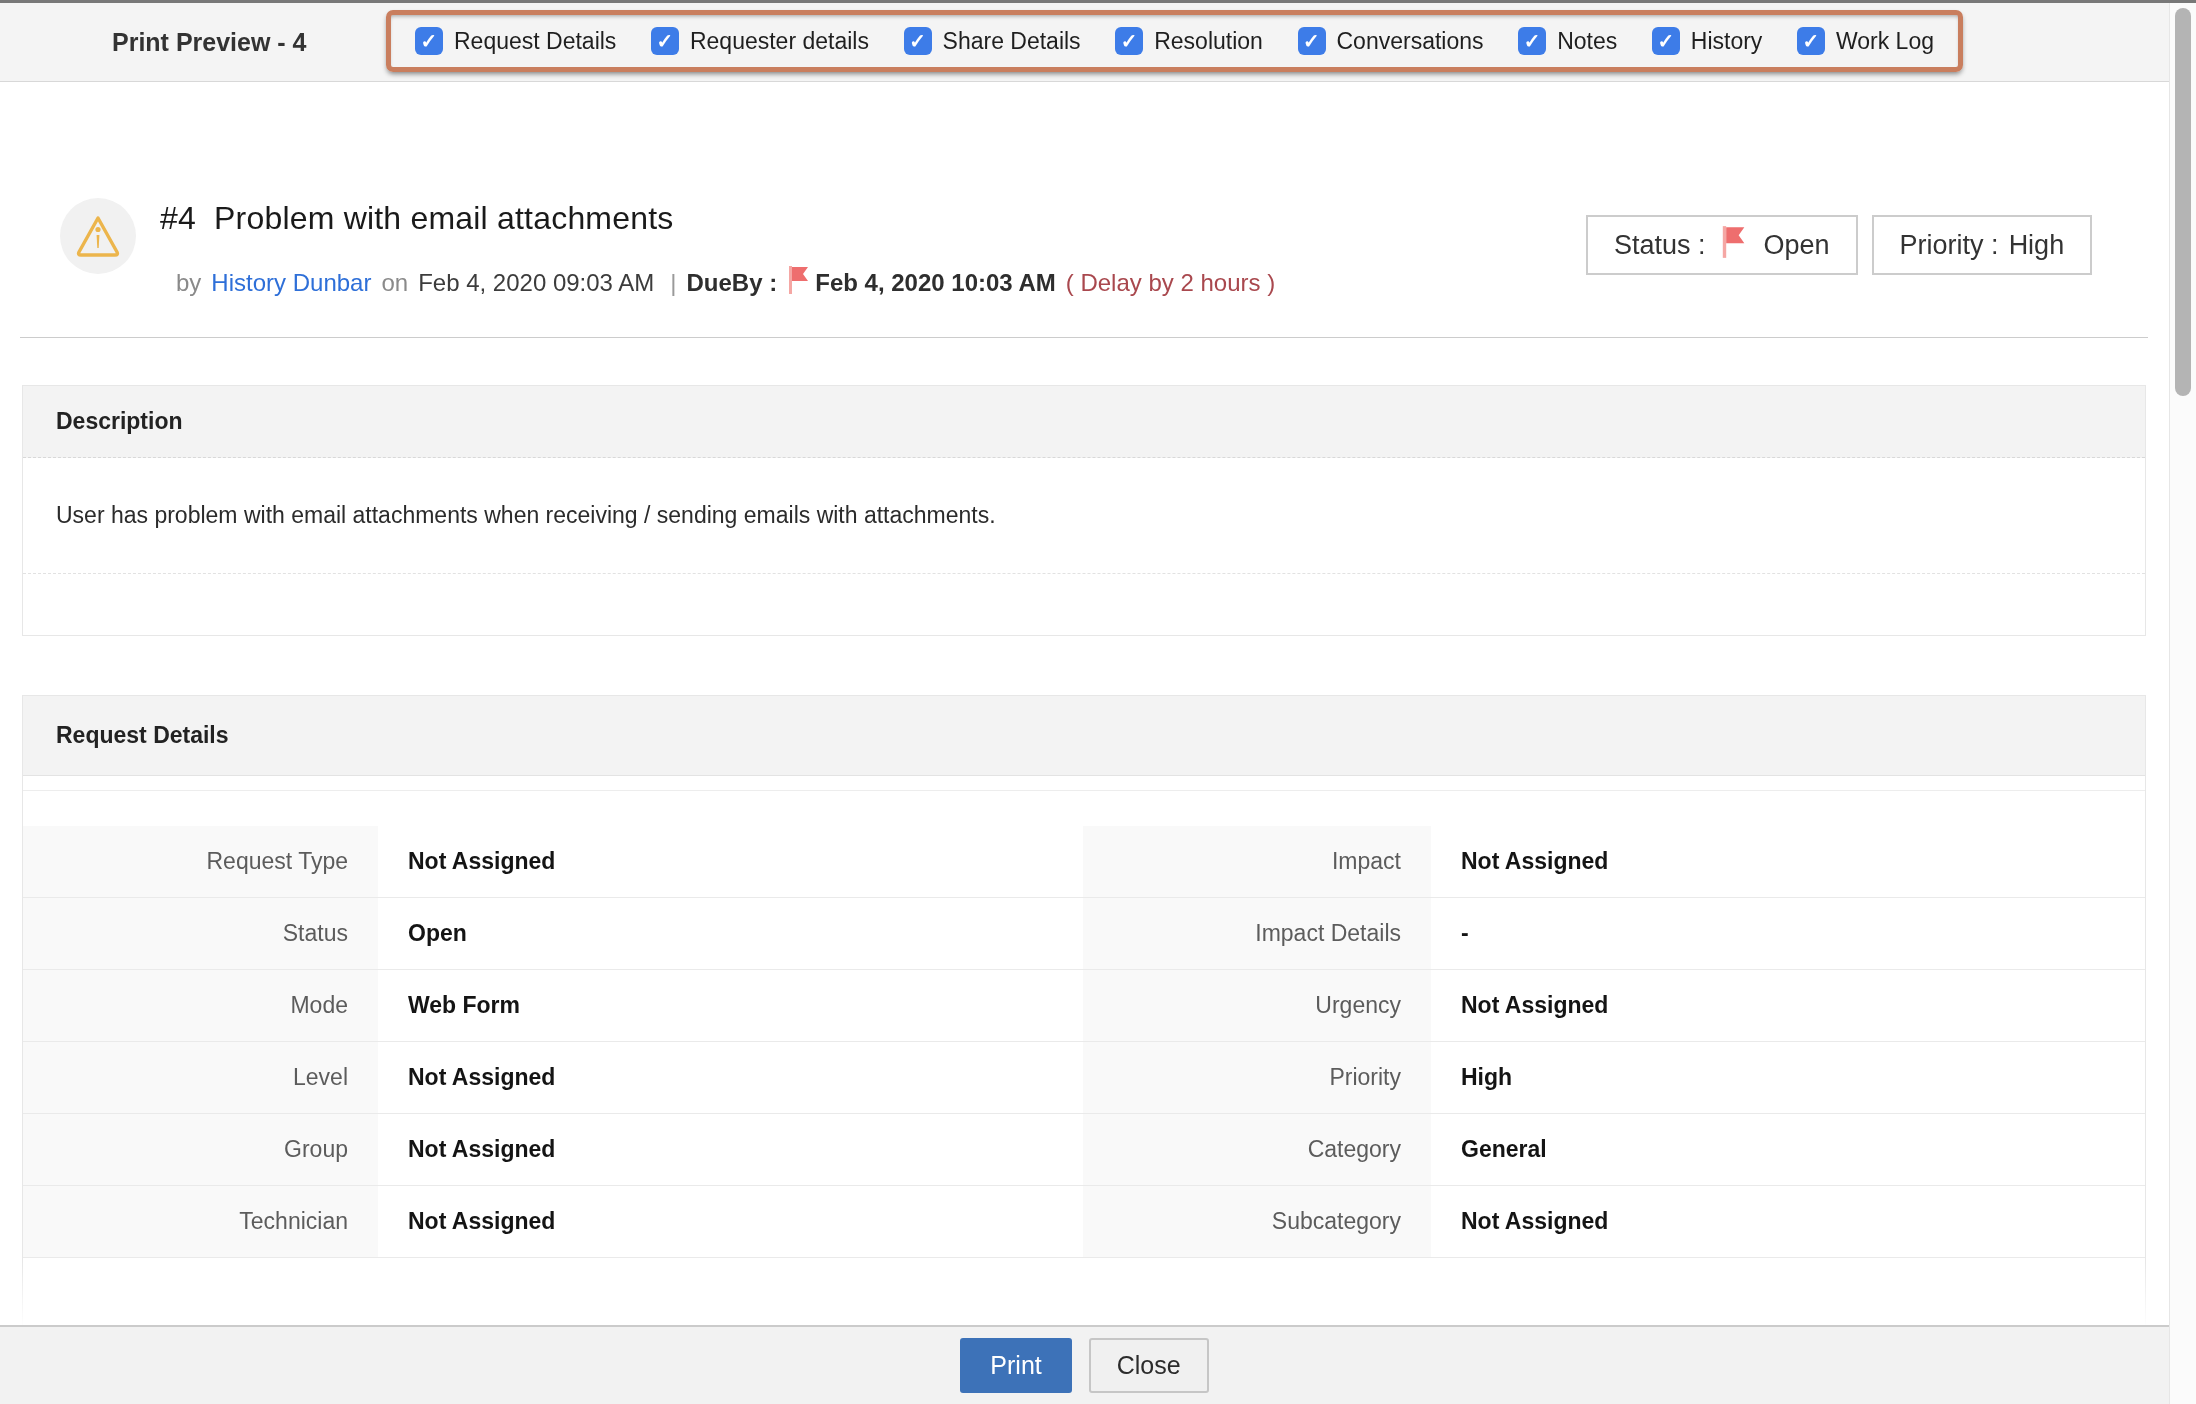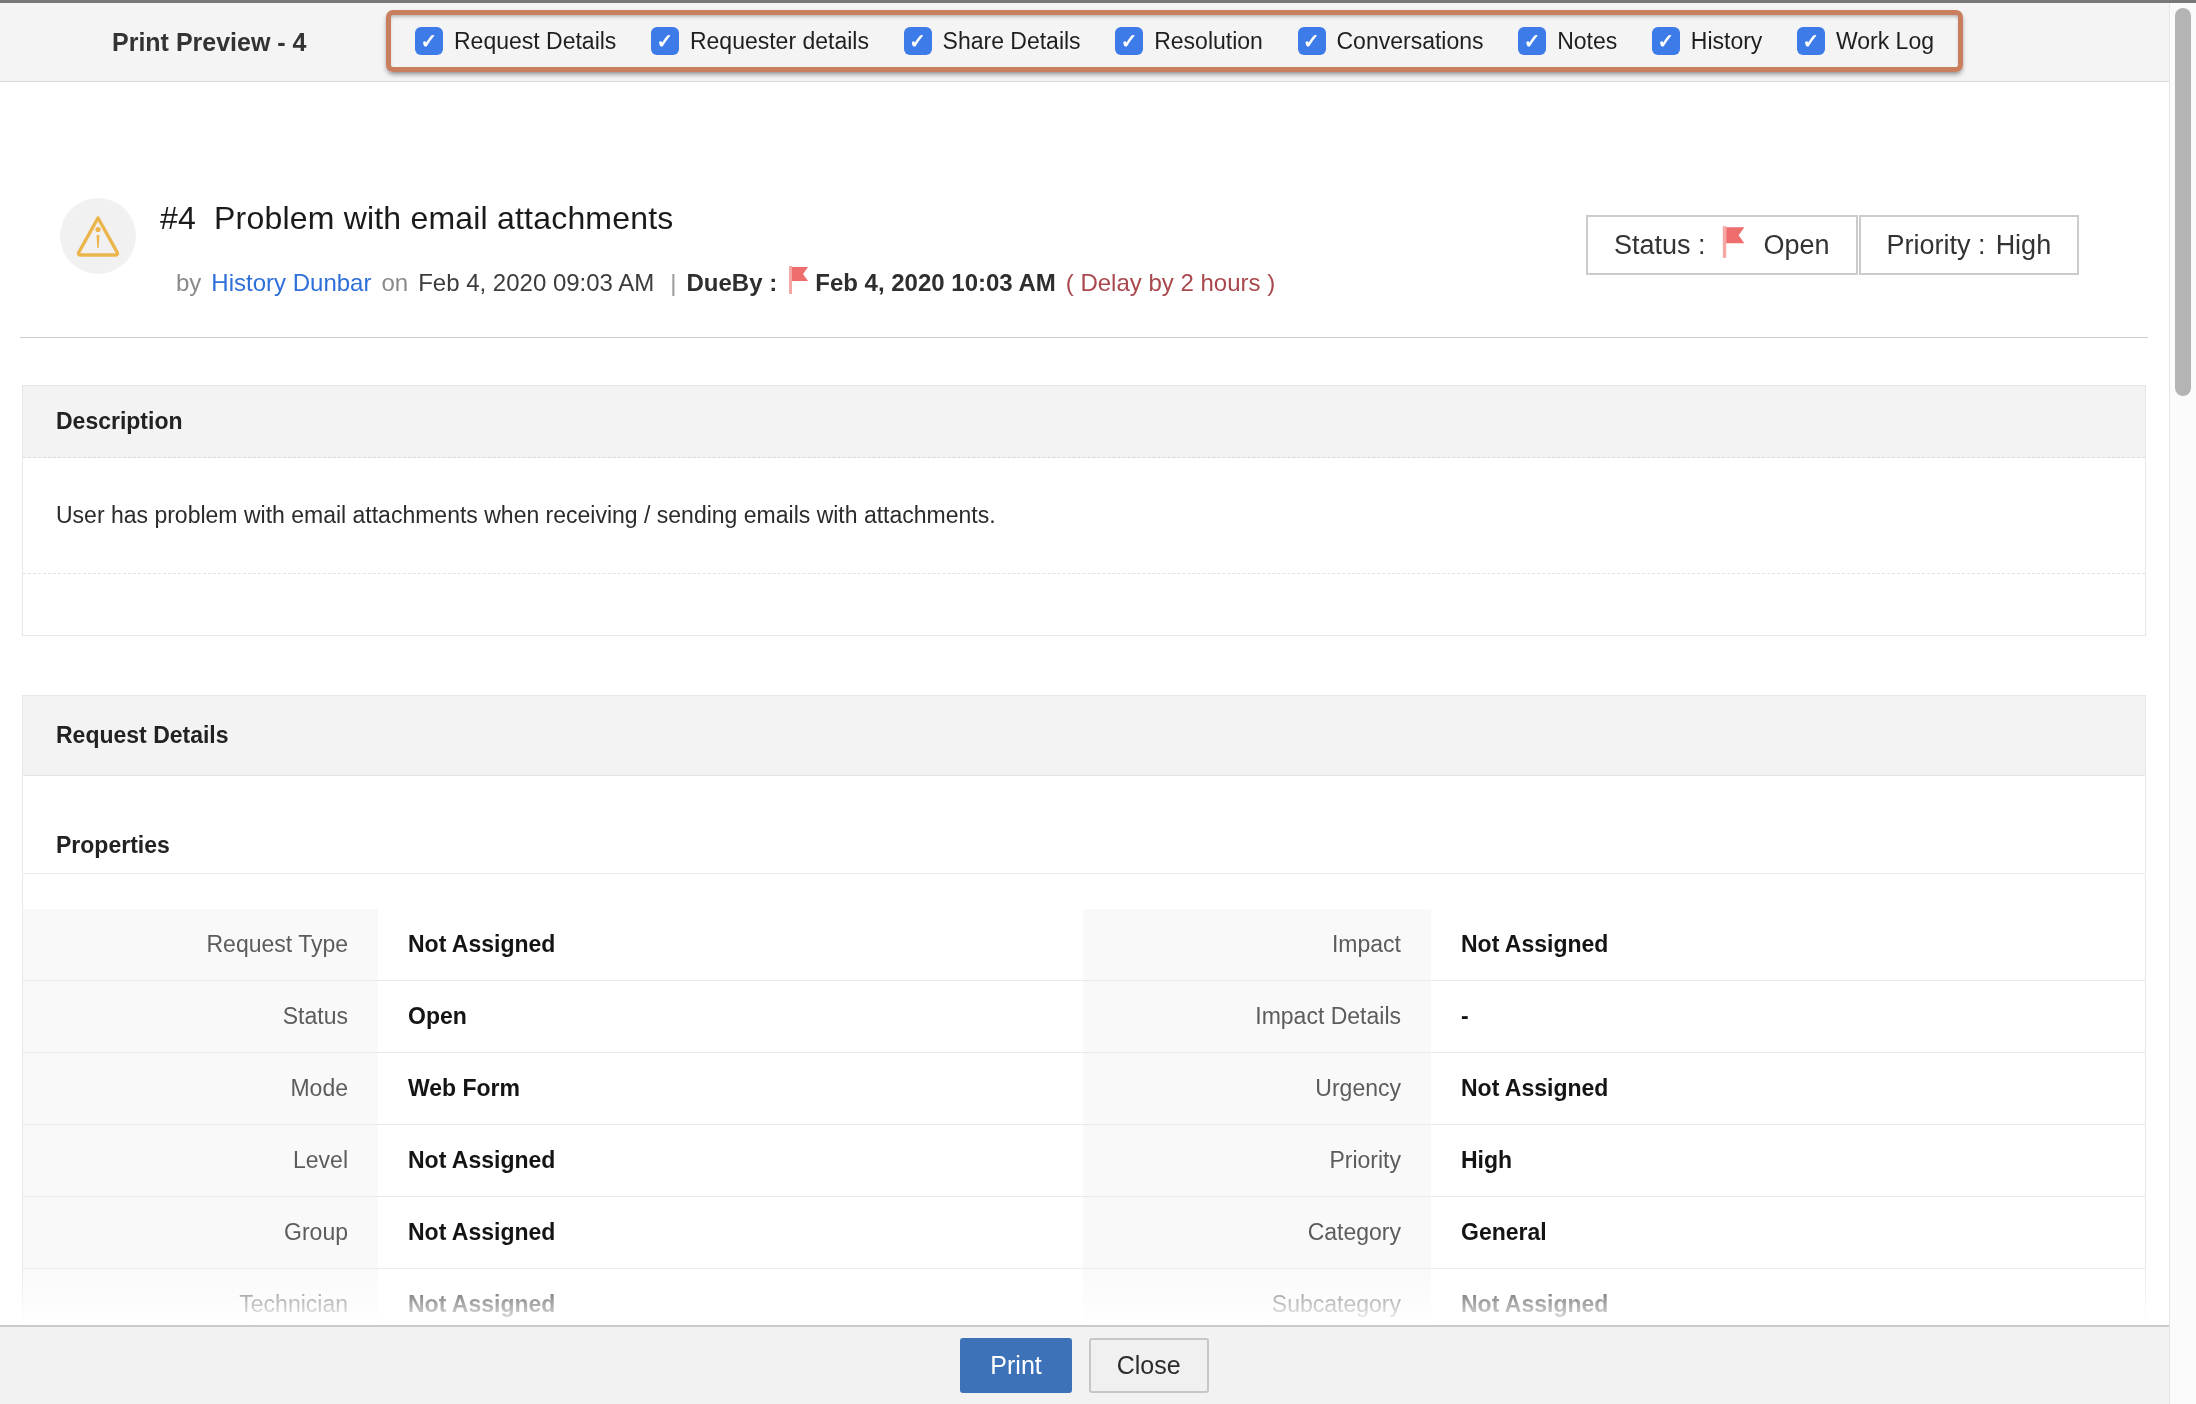--- a/index.html
+++ b/index.html
@@ -57,21 +57,21 @@
   .byline > * { margin-right:10px; }
   .muted { color:#8a8a8a; }
   .link { color:var(--link-blue,#2e6fd8); cursor:pointer; }
   .created { color:#3c3c3c; }
   .pipe { color:#9a9a9a; margin:0 10px 0 6px; }
   .dueby-label, .due-at { font-weight:bold; color:#2e2e2e; }
   .delay { color:var(--delay-red,#a9484e); }
   .flag-icon { display:inline-block; margin-right:6px; }
 
   .status-boxes {
-    position:absolute; left:1586px; top:215px; display:flex; gap:1px;
+    position:absolute; left:1586px; top:215px; display:flex; gap:14px;
   }
   .status-box {
     height:60px; border:2px solid #ccc; background:#fff;
     display:flex; align-items:center; padding:0 26px;
     font-size:27px; color:#333; white-space:nowrap;
   }
   .status-box .flag-icon { margin:0 8px 0 14px; }
   .status-box .val { margin-left:10px; }
 
   .header-divider {
@@ -244,21 +244,20 @@
     <span>Description</span>
   </div>
   <div class="desc-body">User has problem with email attachments when receiving / sending emails with attachments.</div>
   <div class="desc-dashed"></div>
 </div>
 
 <div class="section section-reqdet">
   <div class="section-header">
     <span>Request Details</span>
   </div>
-  <div class="properties-title">Properties</div>
   <div class="properties-divider"></div>
 
   <div class="props-table">
 
     <div class="cell cell-label">Request Type</div>
     <div class="cell cell-value">Not Assigned</div>
     <div class="cell cell-label">Impact</div>
     <div class="cell cell-value">Not Assigned</div>
 
     <div class="cell cell-label">Status</div>

